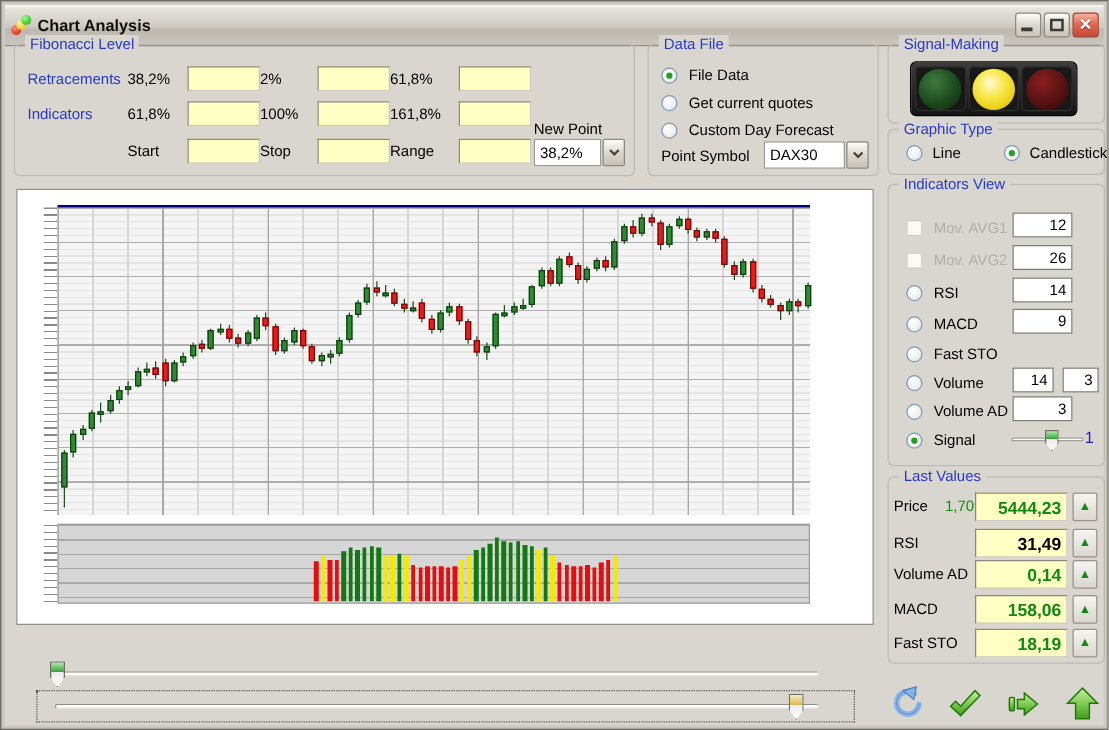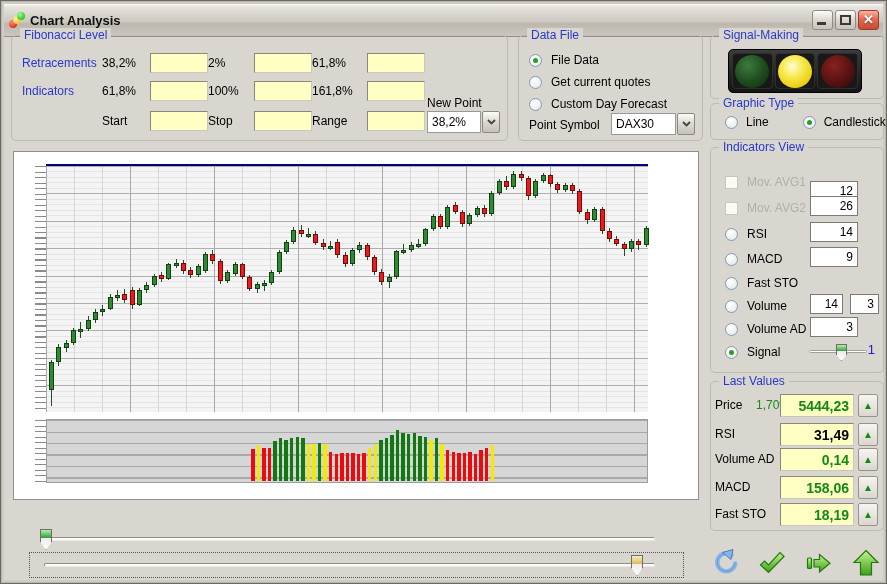--- a/index.html
+++ b/index.html
@@ -278,21 +278,21 @@
       </div>
   </div>
 
   <div class="group" id="grp-ind">
     <span class="gtitle">Indicators View</span>
     <div id="ind-rows">
         <div class="ind-row" style="top: 24px;">
           <span class="cb"></span>
           <span class="ind-label dis">Mov. AVG1</span>
         </div>
-        <input class="numfield" value="12" style="left: 99px; width: 48px; top: 22px; margin-top: 11px;">
+        <input class="numfield" value="12" style="left: 99px; width: 48px; top: 22px;">
         <div class="ind-row" style="top: 50px;">
           <span class="cb"></span>
           <span class="ind-label dis">Mov. AVG2</span>
         </div>
         <input class="numfield" value="26" style="left: 99px; width: 48px; top: 48px;">
         <div class="ind-row" style="top: 76px;">
           <span class="radio"></span>
           <span class="ind-label">RSI</span>
         </div>
         <input class="numfield" value="14" style="left: 99px; width: 48px; top: 74px;">

